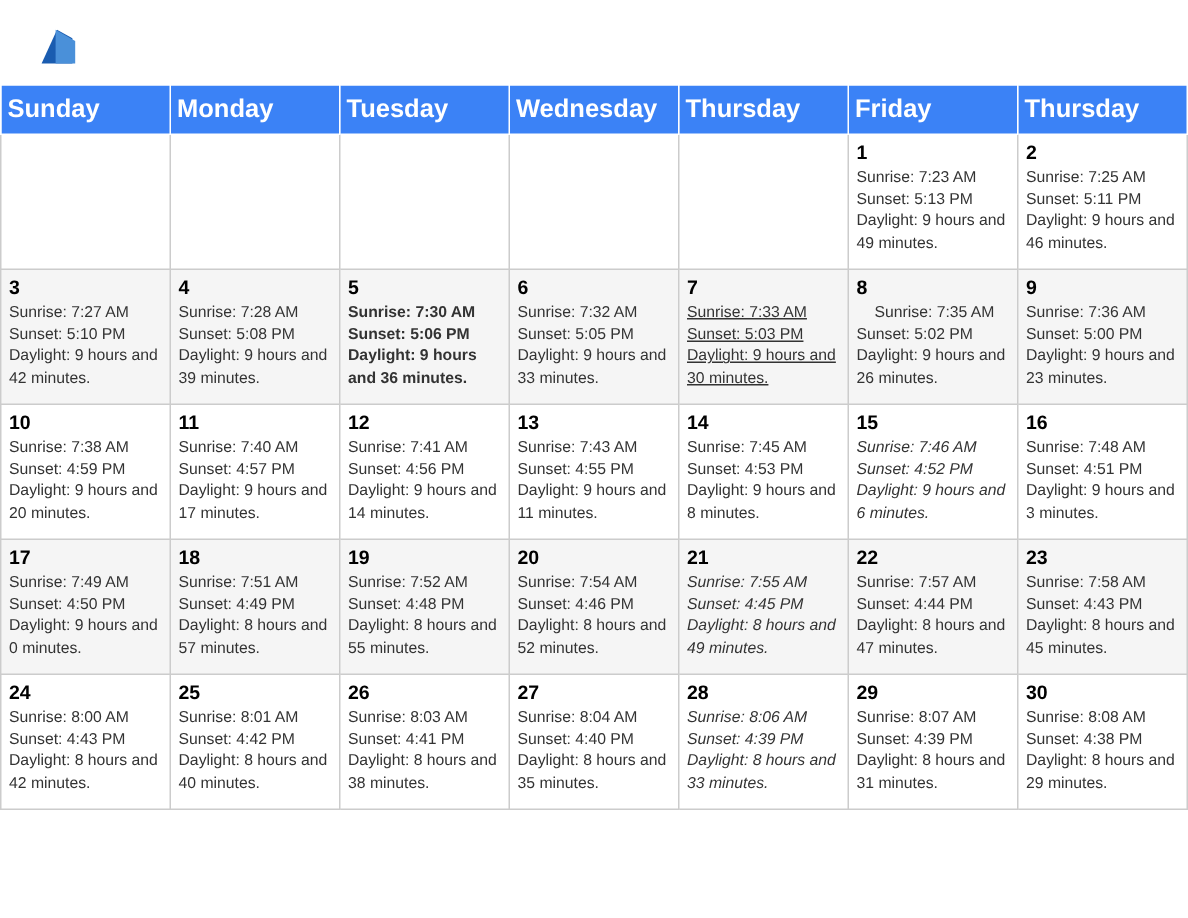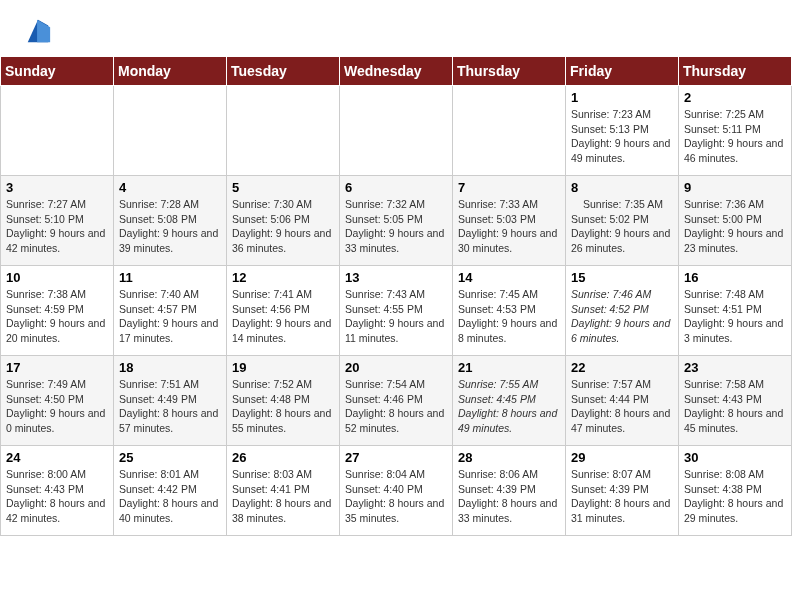--- a/index.html
+++ b/index.html
@@ -51,25 +51,25 @@
     .location {
       font-size: 16px;
       color: #555;
     }
     .calendar {
       width: 100%;
       border-collapse: collapse;
       font-size: 11px;
     }
     .calendar thead tr th {
-      background: #7f1d1d;
+      background: #3b82f6;
       color: #fff;
       padding: 6px 4px;
       text-align: left;
-      font-size: 14px;
+      font-size: 17px;
       font-weight: bold;
       border: 1px solid #fff;
     }
     .calendar tbody tr td {
       border: 1px solid #ccc;
       vertical-align: top;
       padding: 4px 5px;
       width: 113px;
       height: 90px;
       background: #fff;
@@ -138,27 +138,27 @@
 Sunset: 5:11 PM
 Daylight: 9 hours and 46 minutes.</span></td>
       </tr>
       <tr>
         <td><span class="day-number">3</span><span class="day-info" style="white-space: pre-line;">Sunrise: 7:27 AM
 Sunset: 5:10 PM
 Daylight: 9 hours and 42 minutes.</span></td>
         <td><span class="day-number">4</span><span class="day-info" style="white-space: pre-line;">Sunrise: 7:28 AM
 Sunset: 5:08 PM
 Daylight: 9 hours and 39 minutes.</span></td>
-        <td><span class="day-number">5</span><span class="day-info" style="white-space: pre-line;">Sunrise: 7:30 AM
+        <td><span class="day-number">5</span><span class="day-info" style="white-space: pre-line; font-weight: bold;">Sunrise: 7:30 AM
 Sunset: 5:06 PM
 Daylight: 9 hours and 36 minutes.</span></td>
         <td><span class="day-number">6</span><span class="day-info" style="white-space: pre-line;">Sunrise: 7:32 AM
 Sunset: 5:05 PM
 Daylight: 9 hours and 33 minutes.</span></td>
-        <td><span class="day-number">7</span><span class="day-info" style="white-space: pre-line;">Sunrise: 7:33 AM
+        <td><span class="day-number">7</span><span class="day-info" style="white-space: pre-line; text-decoration: underline;">Sunrise: 7:33 AM
 Sunset: 5:03 PM
 Daylight: 9 hours and 30 minutes.</span></td>
         <td><span class="day-number">8</span><span class="day-info" style="white-space: pre-line; margin-left: 12px;">Sunrise: 7:35 AM
 Sunset: 5:02 PM
 Daylight: 9 hours and 26 minutes.</span></td>
         <td><span class="day-number">9</span><span class="day-info" style="white-space: pre-line;">Sunrise: 7:36 AM
 Sunset: 5:00 PM
 Daylight: 9 hours and 23 minutes.</span></td>
       </tr>
       <tr>
@@ -213,21 +213,21 @@
 Daylight: 8 hours and 42 minutes.</span></td>
         <td><span class="day-number">25</span><span class="day-info" style="white-space: pre-line;">Sunrise: 8:01 AM
 Sunset: 4:42 PM
 Daylight: 8 hours and 40 minutes.</span></td>
         <td><span class="day-number">26</span><span class="day-info" style="white-space: pre-line;">Sunrise: 8:03 AM
 Sunset: 4:41 PM
 Daylight: 8 hours and 38 minutes.</span></td>
         <td><span class="day-number">27</span><span class="day-info" style="white-space: pre-line;">Sunrise: 8:04 AM
 Sunset: 4:40 PM
 Daylight: 8 hours and 35 minutes.</span></td>
-        <td><span class="day-number">28</span><span class="day-info" style="white-space: pre-line;">Sunrise: 8:06 AM
+        <td><span class="day-number">28</span><span class="day-info" style="white-space: pre-line; font-style: italic;">Sunrise: 8:06 AM
 Sunset: 4:39 PM
 Daylight: 8 hours and 33 minutes.</span></td>
         <td><span class="day-number">29</span><span class="day-info" style="white-space: pre-line;">Sunrise: 8:07 AM
 Sunset: 4:39 PM
 Daylight: 8 hours and 31 minutes.</span></td>
         <td><span class="day-number">30</span><span class="day-info" style="white-space: pre-line;">Sunrise: 8:08 AM
 Sunset: 4:38 PM
 Daylight: 8 hours and 29 minutes.</span></td>
       </tr>
     </tbody>

